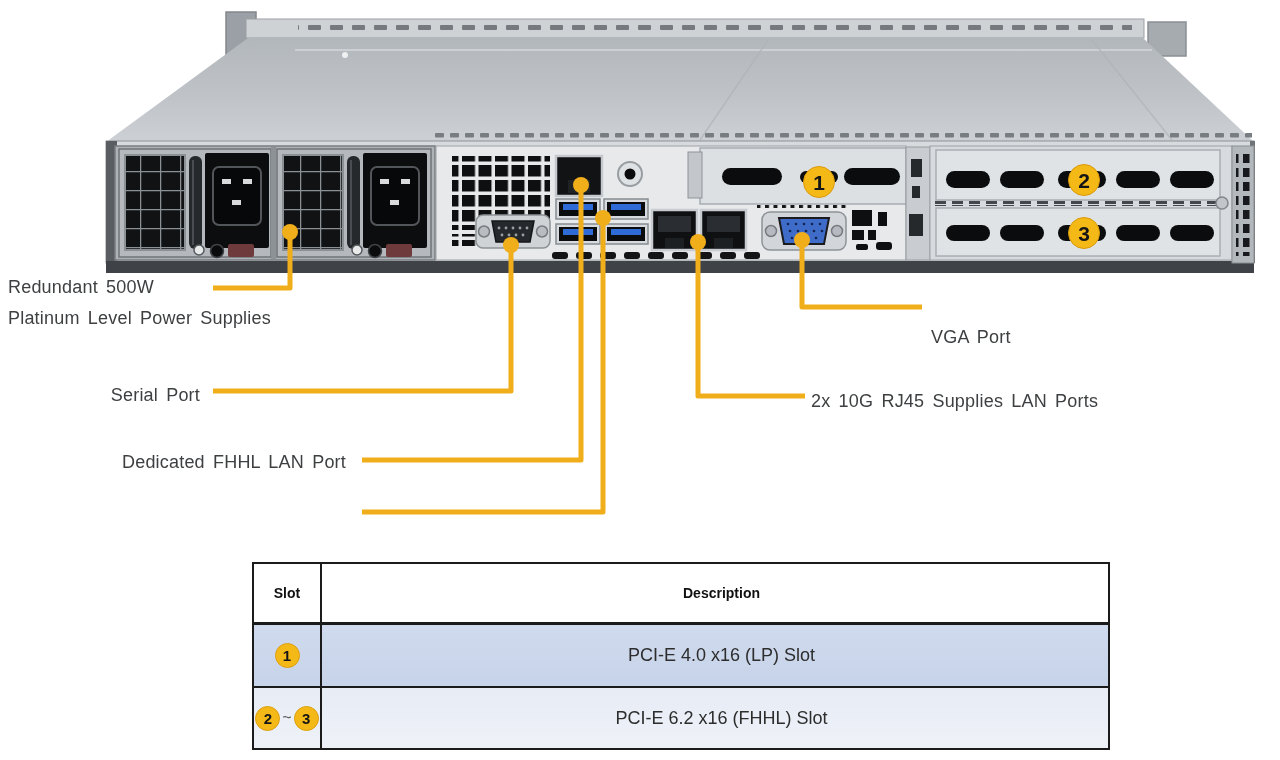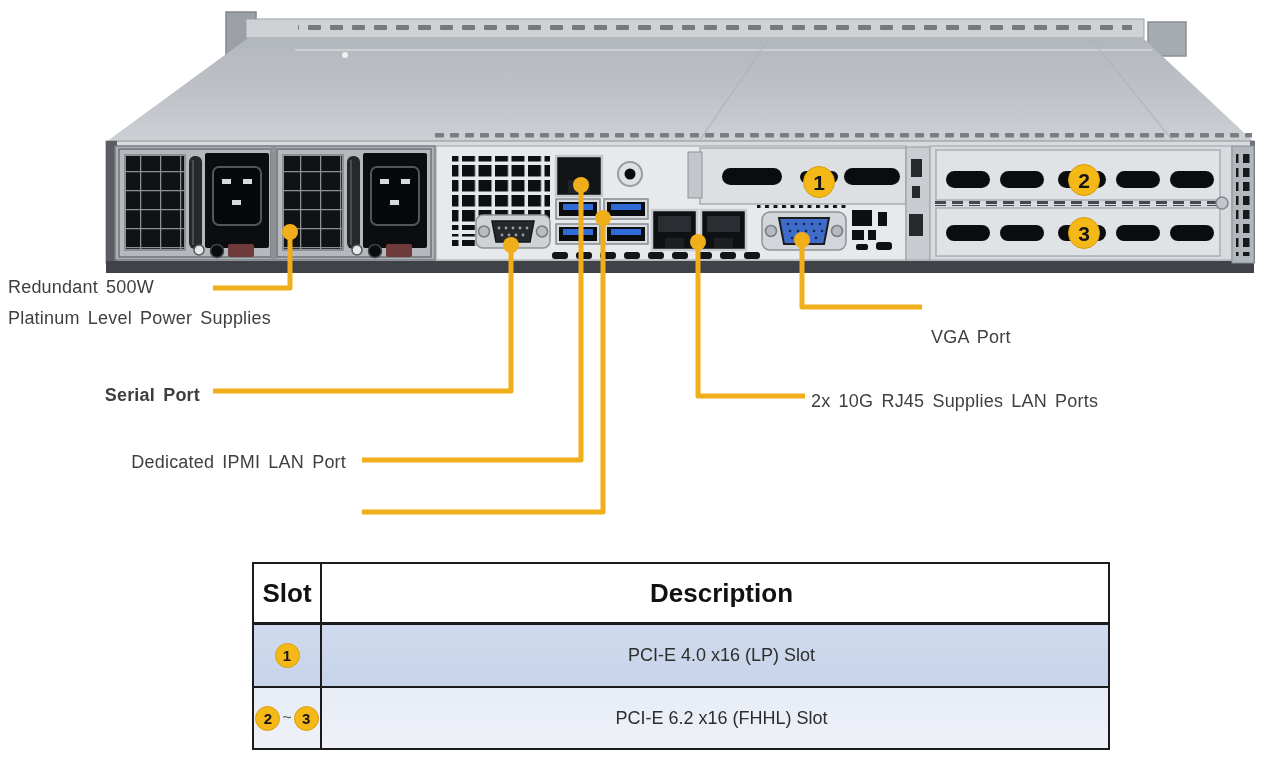--- a/index.html
+++ b/index.html
@@ -6,21 +6,21 @@
   .canvas{position:relative;width:1280px;height:760px;background:#ffffff;overflow:hidden;
           font-family:"Liberation Sans","DejaVu Sans",sans-serif;}
   svg{position:absolute;left:0;top:0;}
   .label{position:absolute;font-size:18px;color:#3d3f41;white-space:nowrap;
          letter-spacing:.2px;word-spacing:3px;line-height:31px;}
   .label.right-anchored{text-align:right;}
   
   .slot-table{position:absolute;left:252px;top:562px;width:858px;border-collapse:collapse;
               border:2.5px solid #1b1b1b;background:#fff;}
   .slot-table td{border:2px solid #1b1b1b;font-size:18px;color:#2d2d2d;vertical-align:middle;}
-  .slot-table .hdr td{height:56px;background:#ffffff;font-weight:bold;font-size:26px;color:#111;
+  .slot-table .hdr td{height:56px;background:#ffffff;font-weight:bold;font-size:14px;color:#111;
                       border-bottom:3.5px solid #1b1b1b;}
   .slot-table .col-slot{width:64px;text-align:center;}
   .slot-table .col-desc{padding-left:14px;text-align:center;}
   .slot-table .r1 td{height:59px;background:linear-gradient(#cfdaee,#c7d3e8);}
   .slot-table .r2 td{height:58px;background:linear-gradient(#e7ecf5,#eef1f8);}
   .badge{display:inline-flex;align-items:center;justify-content:center;
          width:23px;height:23px;border-radius:50%;background:#f5b917;border:1px solid #dd9f10;
          color:#151515;font-weight:bold;font-size:15px;vertical-align:middle;}
   .tilde{display:inline-block;margin:0 2px;color:#5a5a5a;font-size:16px;vertical-align:middle;}
 </style>
@@ -302,22 +302,22 @@
         <circle cx="1084" cy="233" r="15.5" fill="#f5b917" stroke="#d99a0e" stroke-width="1"></circle>
         <text x="1084" y="241">3</text>
       </g>
     </g>
   </svg>
 
   <div class="label" style="left:8px;top:272px;">
     <div>Redundant 500W</div>
     <div>Platinum Level Power Supplies</div>
   </div>
-  <div class="label right-anchored" style="right:1080px;top:380px;font-weight:bold;">Serial Port</div>
-  <div class="label right-anchored" style="right:934px;top:447px;">Dedicated IPMI LAN Port</div>
+  <div class="label right-anchored" style="right:1080px;top:380px;">Serial Port</div>
+  <div class="label right-anchored" style="right:934px;top:447px;">Dedicated FHHL LAN Port</div>
   <div class="label" style="left:931px;top:296px;margin-top:26px;">VGA Port</div>
   <div class="label" style="left:811px;top:386px;">2x 10G RJ45 Supplies LAN Ports</div>
 
   <table class="slot-table">
     <tbody>
         <tr class="hdr">
       <td class="col-slot">Slot</td>
       <td class="col-desc">Description</td>
     </tr>
     <tr class="r1">

